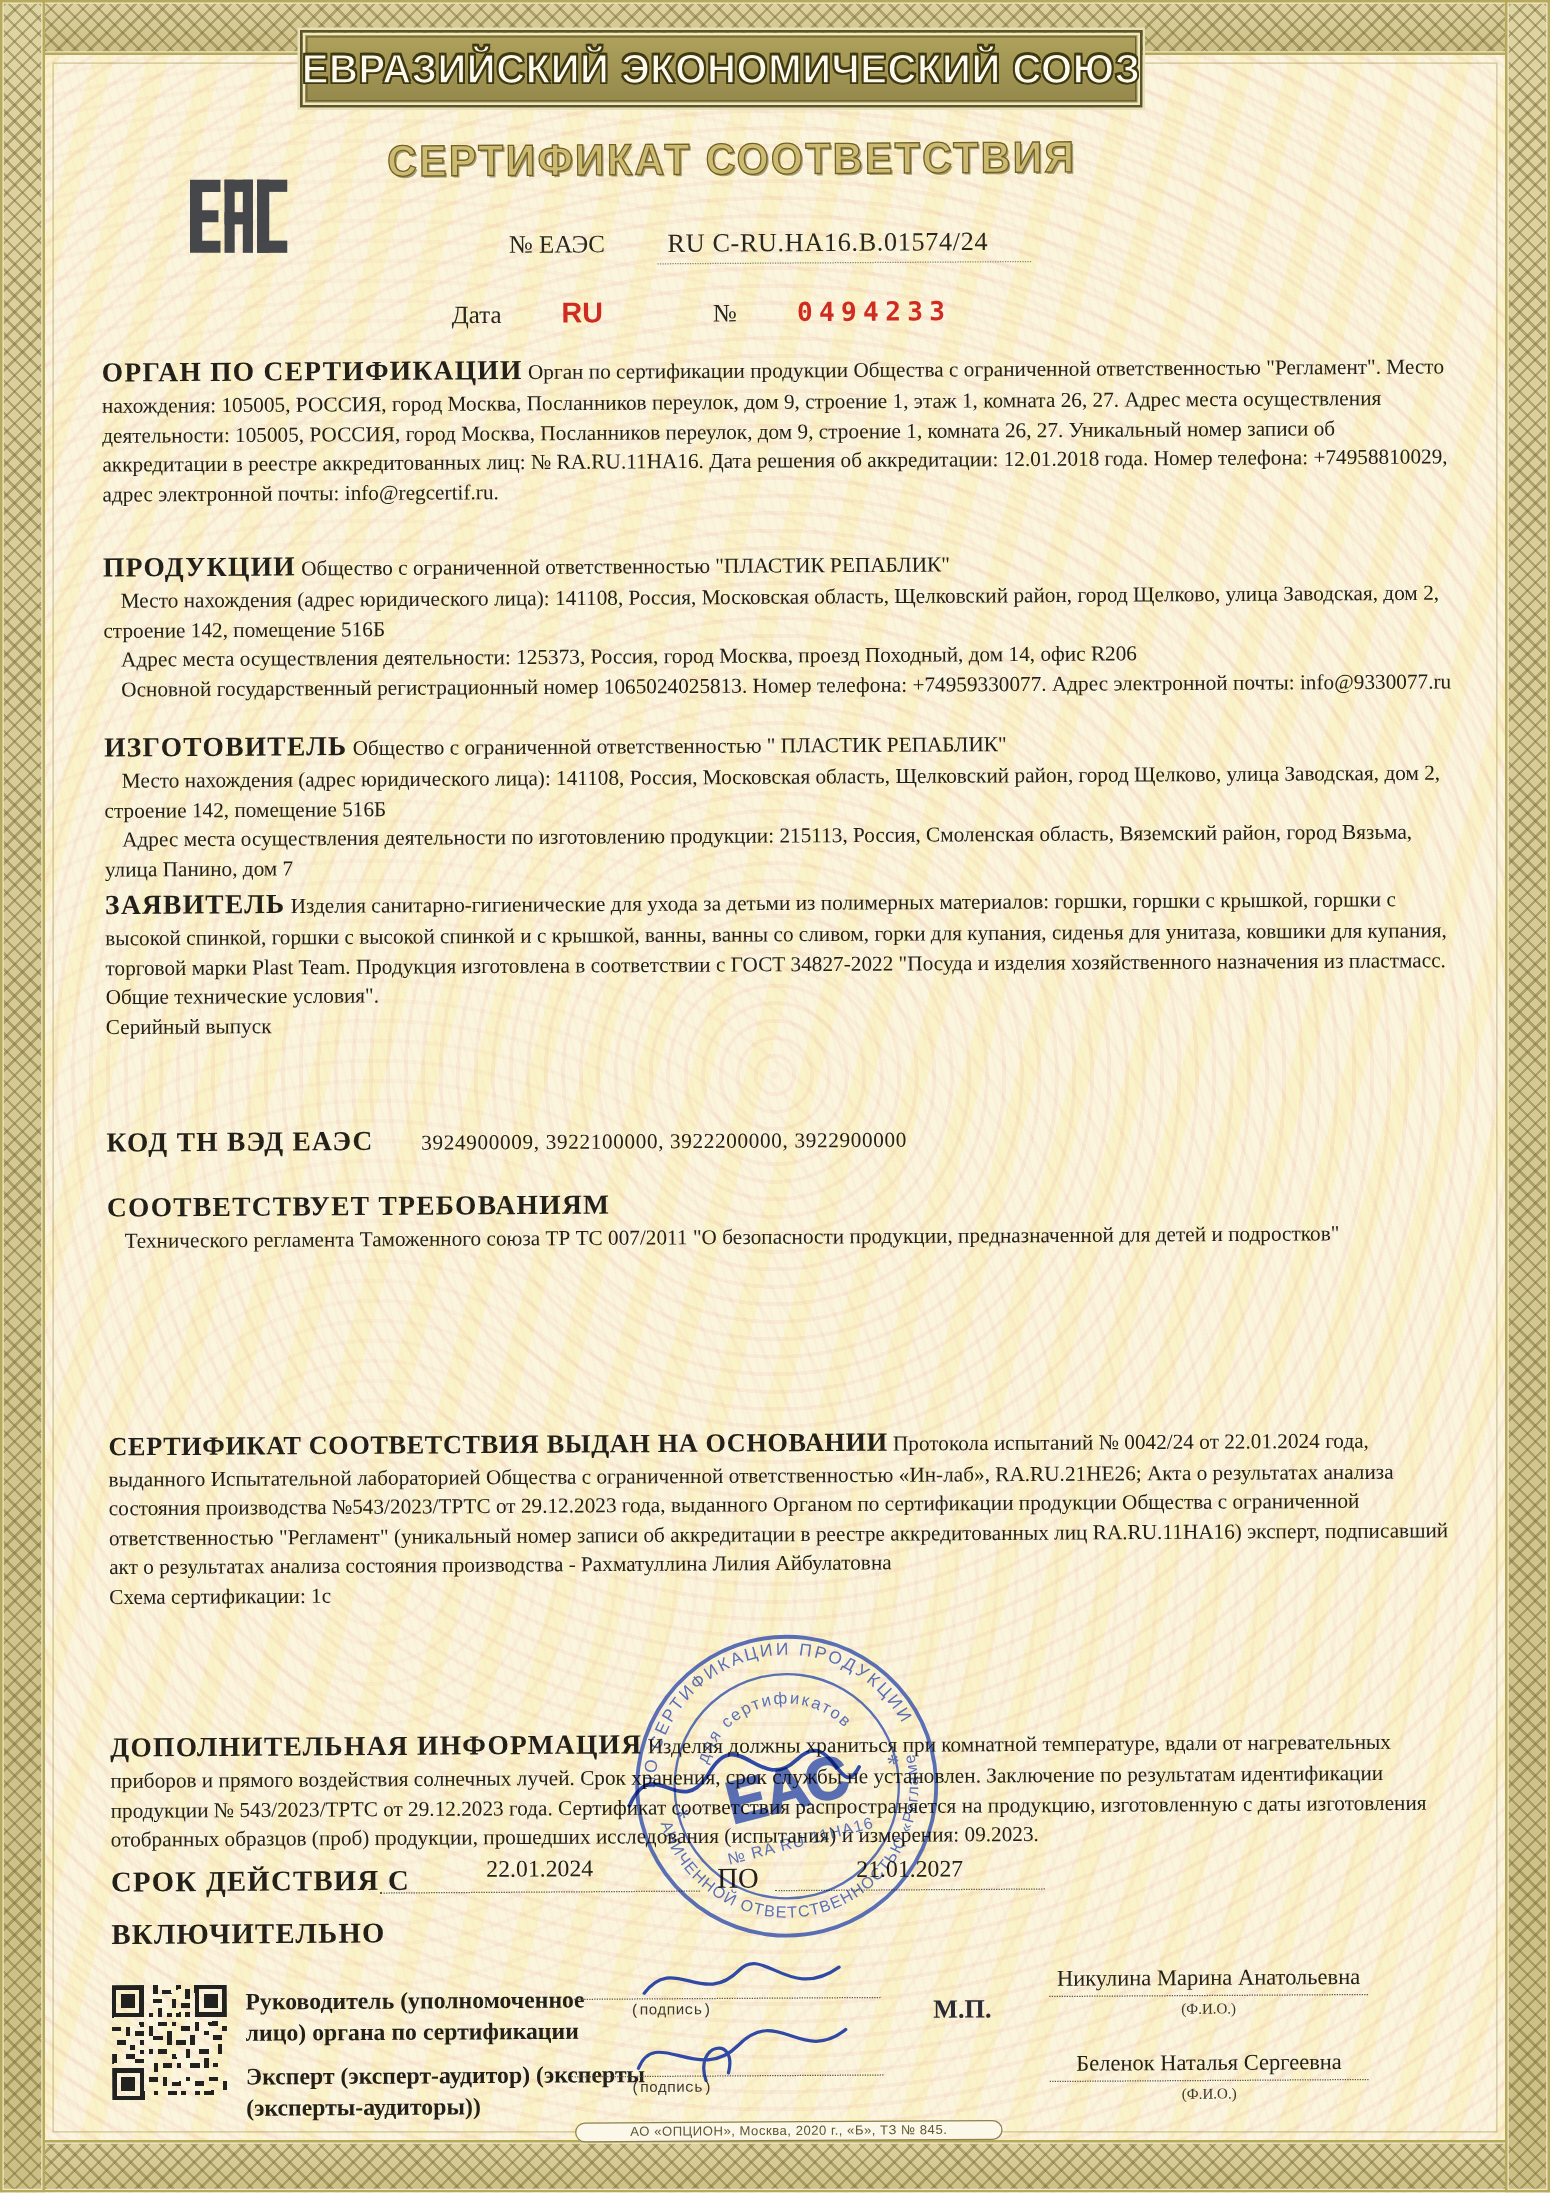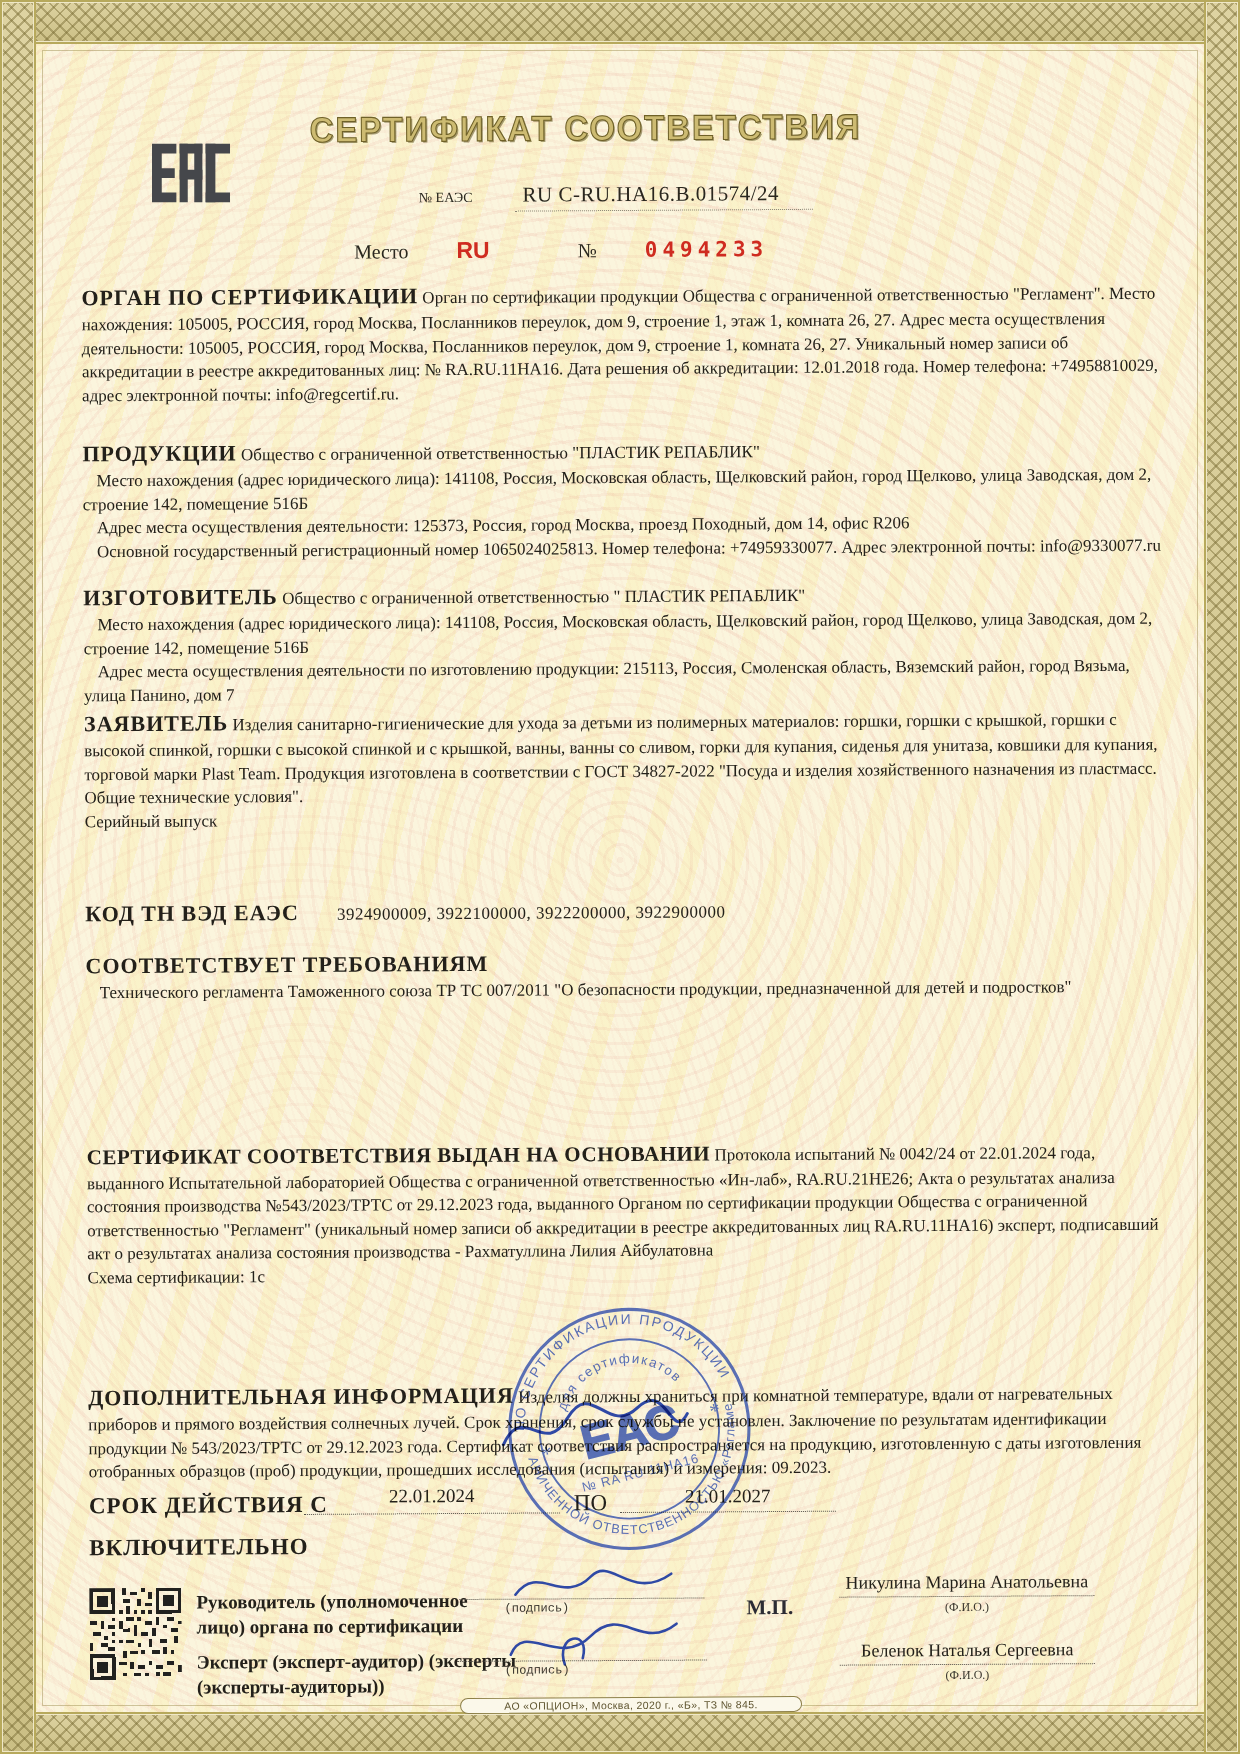--- a/index.html
+++ b/index.html
@@ -39,21 +39,21 @@
     text-shadow:1px 1px 0 #3f380f,-1px 1px 0 #3f380f,1px -1px 0 #3f380f,-1px -1px 0 #3f380f;}
   
   .eac{position:absolute;left:152px;top:138px;z-index:5;}
   
   .doc-title{position:absolute;left:0;right:60px;top:108px;text-align:center;z-index:5;
     font-family:"Liberation Sans",sans-serif;font-weight:800;font-size:35px;letter-spacing:2px;
     color:#cdbb72;-webkit-text-stroke:1.1px #6f6128;white-space:nowrap;transform:scaleX(.94);
     text-shadow:1.5px 1.5px 0 rgba(96,83,33,.55), 0 0 2px rgba(255,255,240,.6);}
   .certno-row{position:absolute;left:0;right:0;top:182px;z-index:5;display:flex;
     justify-content:center;align-items:baseline;gap:42px;color:#2a271f;}
-  .certno-label{font-size:14px;}
+  .certno-label{font-size:20px;}
   .certno-value{font-size:21px;letter-spacing:.5px;border-bottom:1px dotted #8a8474;
     padding:0 34px 3px 8px;}
   .series-row{position:absolute;left:0;right:110px;top:236px;z-index:5;display:flex;
     justify-content:center;align-items:baseline;gap:48px;color:#2a271f;}
   .series-label{font-size:20px;}
   .series-value{font-family:"Liberation Sans",sans-serif;font-weight:800;font-size:23px;color:#cf2b20;}
   .blank-label{font-size:20px;margin-left:40px;}
   .blank-value{font-family:"DejaVu Sans Mono",monospace;font-weight:700;font-size:21px;
     letter-spacing:5px;color:#cf2b20;text-align:right;}
   
@@ -104,20 +104,25 @@
 
 <div class="page">
   <div class="paper-tex"></div>
 
   <div class="frame f-top"></div>
   <div class="frame f-bottom"></div>
   <div class="frame f-left"></div>
   <div class="frame f-right"></div>
   <div class="hairline"></div>
 
+  <div class="banner">
+    <div class="banner-inner">
+      <span class="banner-text">ЕВРАЗИЙСКИЙ ЭКОНОМИЧЕСКИЙ СОЮЗ</span>
+    </div>
+  </div>
 
   <svg class="eac" width="78" height="70" viewBox="0 0 96 72" aria-hidden="true">
     <g fill="#45474b">
       <path d="M0,0h30v12H12v18h16v12H12v18h18v12H0z"></path>
       <rect x="34" y="0" width="28" height="12"></rect>
       <rect x="34" y="0" width="10" height="72"></rect>
       <rect x="52" y="0" width="10" height="72"></rect>
       <rect x="34" y="32" width="28" height="12"></rect>
       <rect x="66" y="0" width="30" height="12"></rect>
       <rect x="66" y="0" width="12" height="72"></rect>
@@ -128,21 +133,21 @@
   <div class="tilt">
 
     <div class="doc-title">СЕРТИФИКАТ СООТВЕТСТВИЯ</div>
 
     <div class="certno-row">
       <span class="certno-label">№ ЕАЭС</span>
       <span class="certno-value">RU C-RU.HA16.B.01574/24</span>
     </div>
 
     <div class="series-row">
-      <span class="series-label">Место</span>
+      <span class="series-label">Дата</span>
       <span class="series-value">RU</span>
       <span class="blank-label">№</span>
       <span class="blank-value">0494233</span>
     </div>
 
     <div class="sec" style="top:280px">
       <p><b class="h">ОРГАН ПО СЕРТИФИКАЦИИ</b>
       <span>Орган по сертификации продукции Общества с ограниченной ответственностью "Регламент". Место нахождения: 105005, РОССИЯ, город Москва, Посланников переулок, дом 9, строение 1, этаж 1, комната 26, 27. Адрес места осуществления деятельности: 105005, РОССИЯ, город Москва, Посланников переулок, дом 9, строение 1, комната 26, 27. Уникальный номер записи об аккредитации в реестре аккредитованных лиц: № RA.RU.11НА16. Дата решения об аккредитации: 12.01.2018 года. Номер телефона: +74958810029, адрес электронной почты: info@regcertif.ru.</span></p>
     </div>
 

